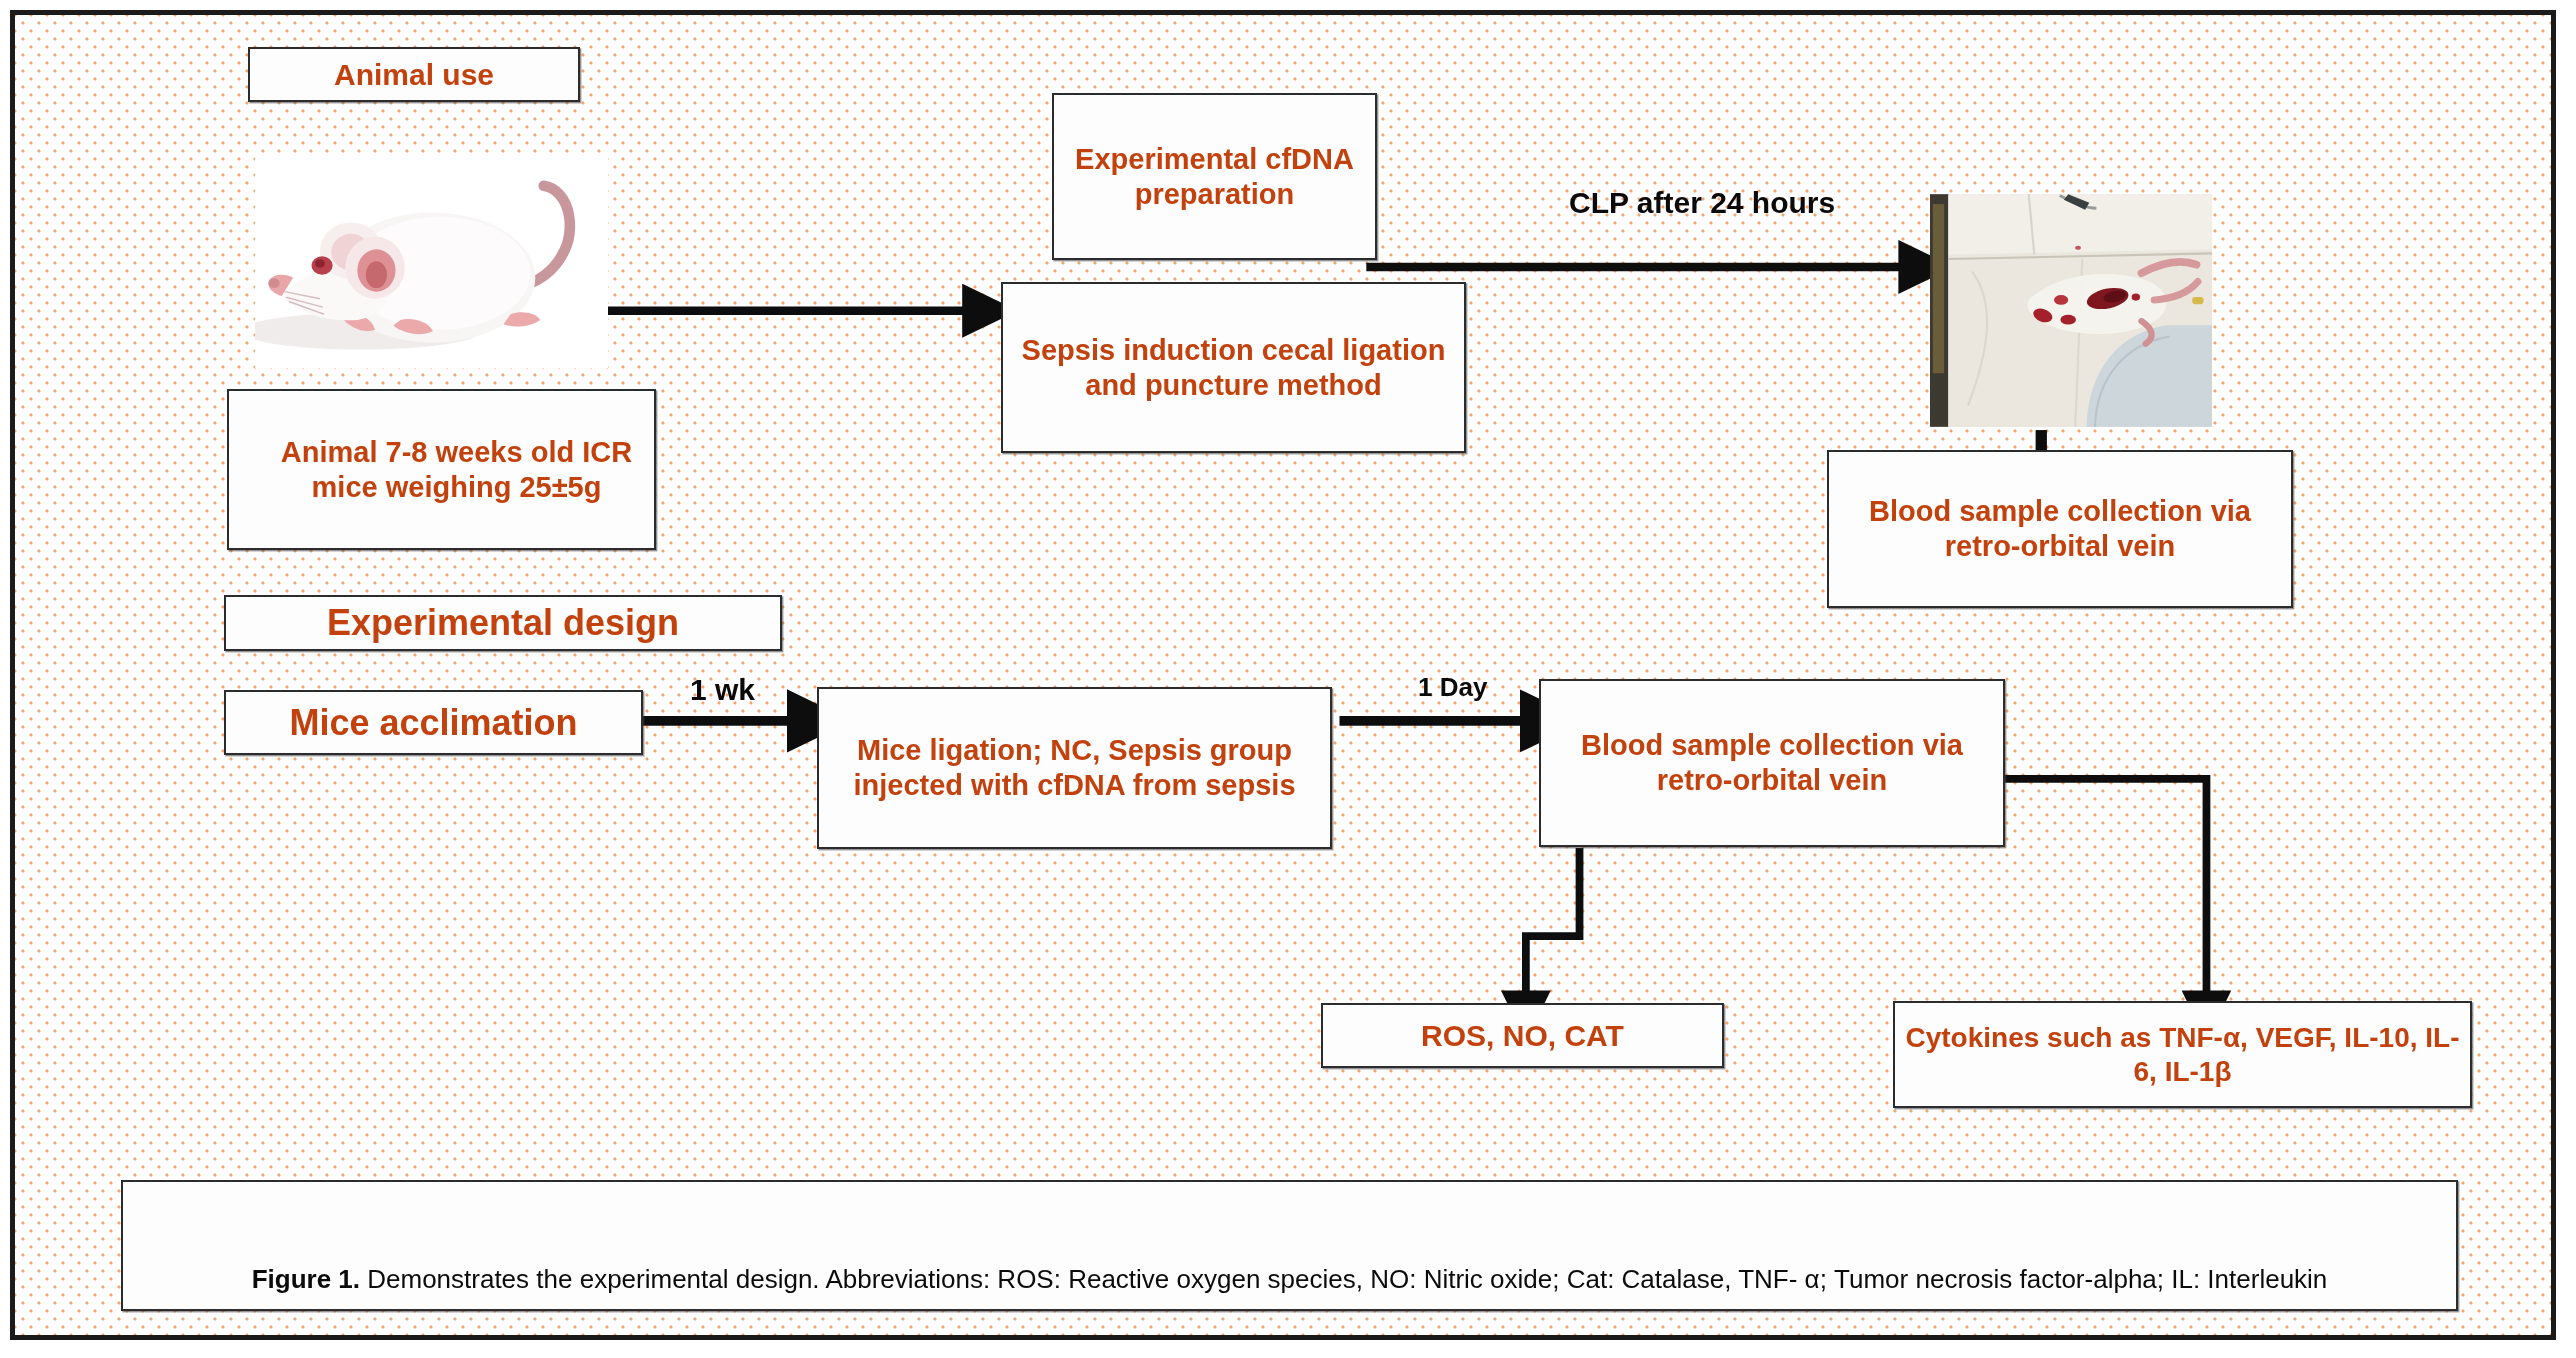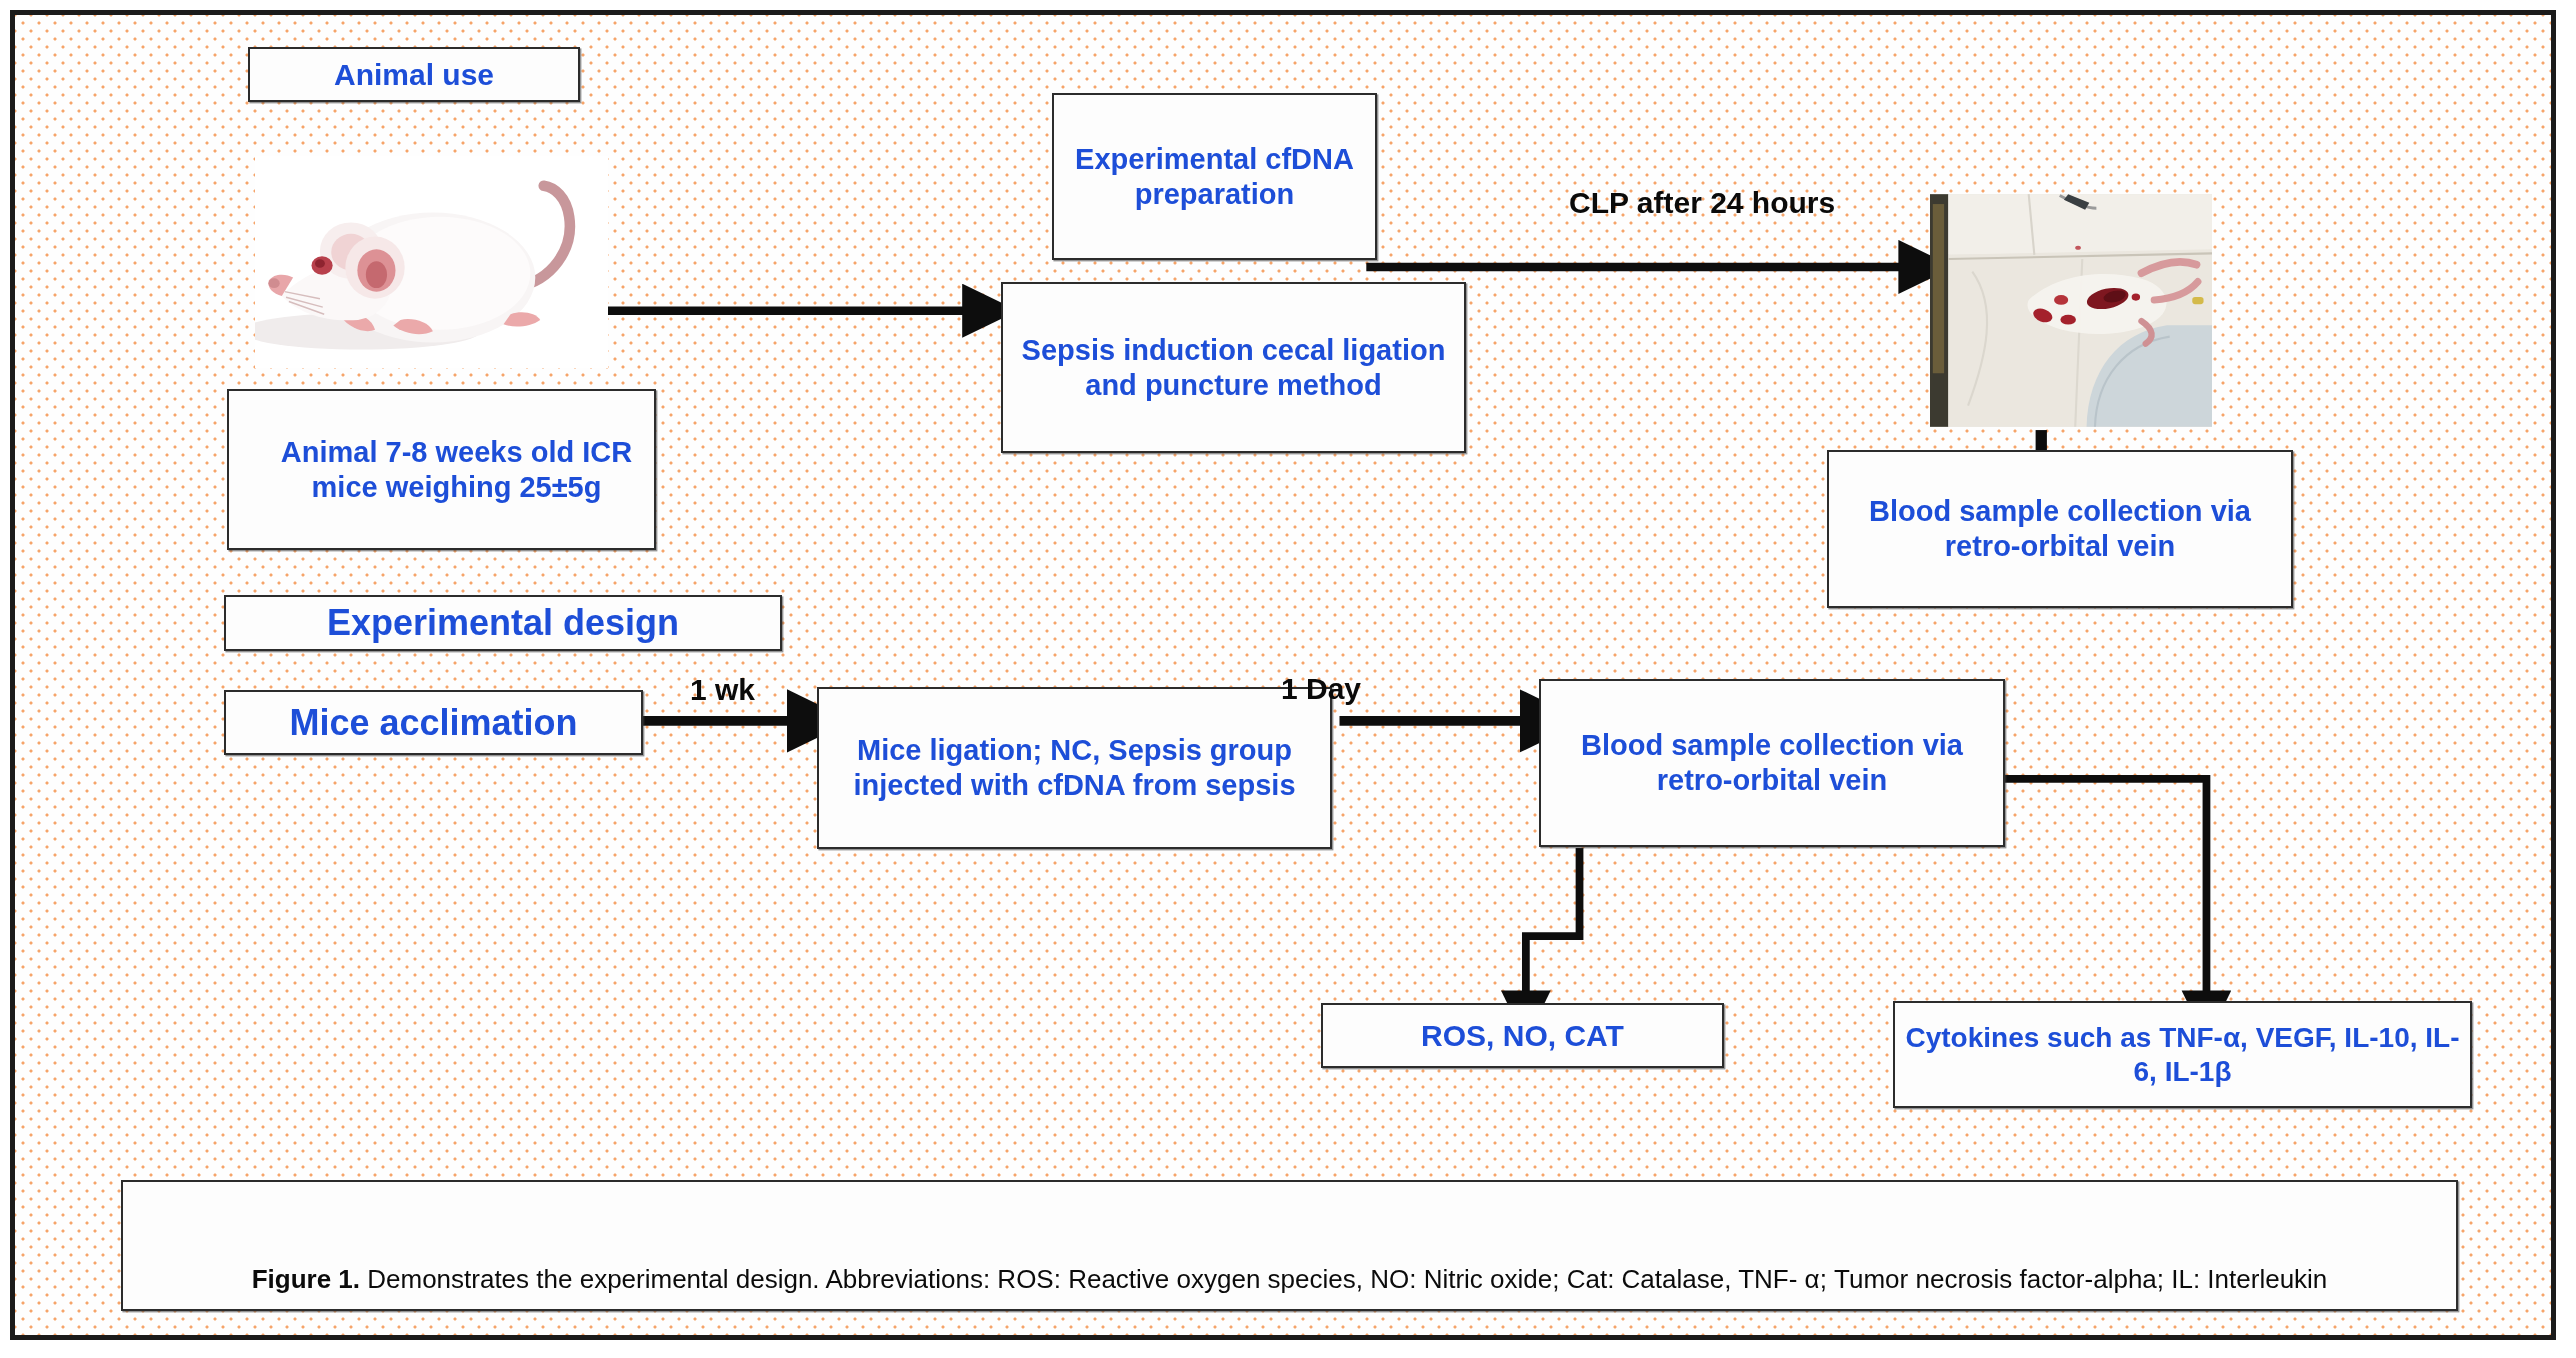--- a/index.html
+++ b/index.html
@@ -25,21 +25,21 @@
   }
   .box{
     position:absolute;
     box-sizing:border-box;
     background:#fdfdfd;
     border:2.1px solid #2c2c2c;
     box-shadow:1.4px 1.4px 0 rgba(60,60,60,0.55);
     display:flex;align-items:center;justify-content:center;
     text-align:center;
     font-weight:bold;
-    color:#1d4ed8;
+    color:#c2410c;
     line-height:1.20;
     padding:2.8px 7px;
   }
   .lbl{
     position:absolute;
     font-weight:bold;
     color:#0a0a0a;
     white-space:nowrap;
   }
   .photo{
@@ -191,21 +191,21 @@
   </div>
 
   <div class="lbl" style="left:675px;top:658px;font-size:30px;">
     <span>1 wk</span>
   </div>
 
   <div class="box" style="left:802px;top:672px;width:515px;height:162px;font-size:29px;">
     <span>Mice ligation; NC, Sepsis group injected with cfDNA from sepsis</span>
   </div>
 
-  <div class="lbl" style="left:1266px;top:657px;font-size:30px;">
+  <div class="lbl" style="left:1403px;top:657px;font-size:26px;">
     <span>1 Day</span>
   </div>
 
   <div class="box" style="left:1524px;top:664px;width:466px;height:168px;font-size:29px;">
     <span>Blood sample collection via retro-orbital vein</span>
   </div>
 
   <div class="box" style="left:1306px;top:988px;width:403px;height:65px;font-size:30px;">
     <span>ROS, NO, CAT</span>
   </div>

